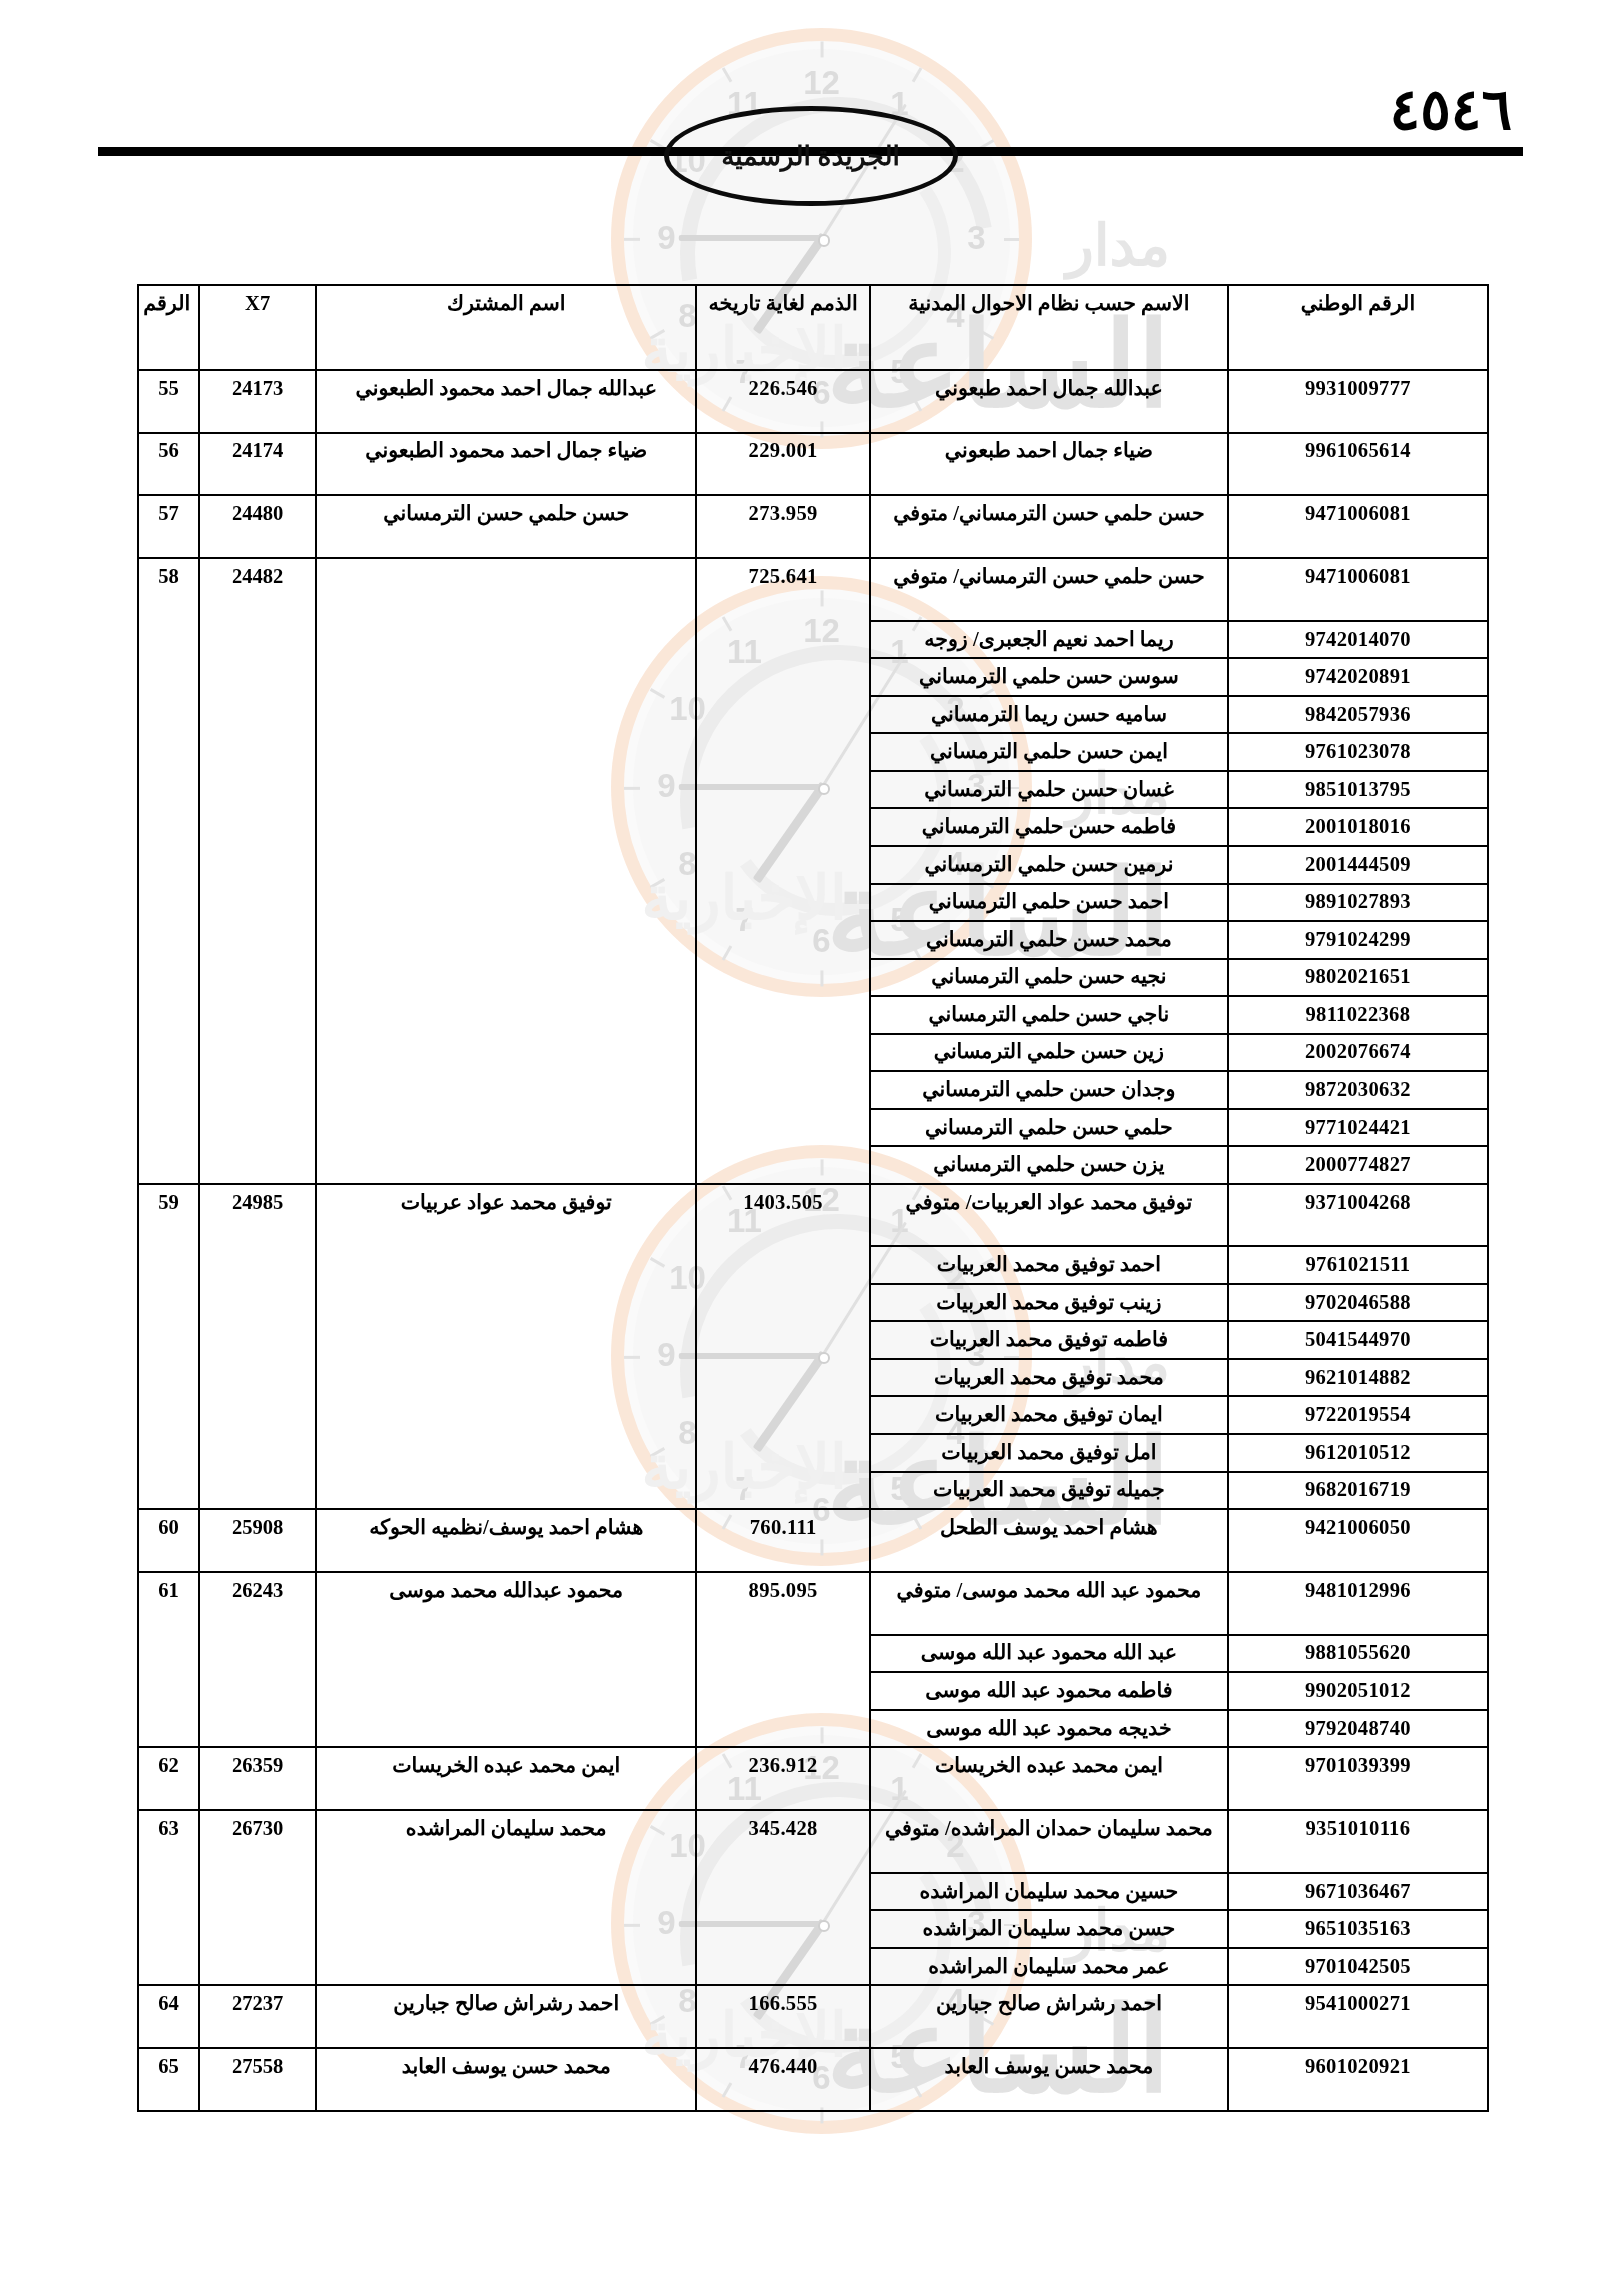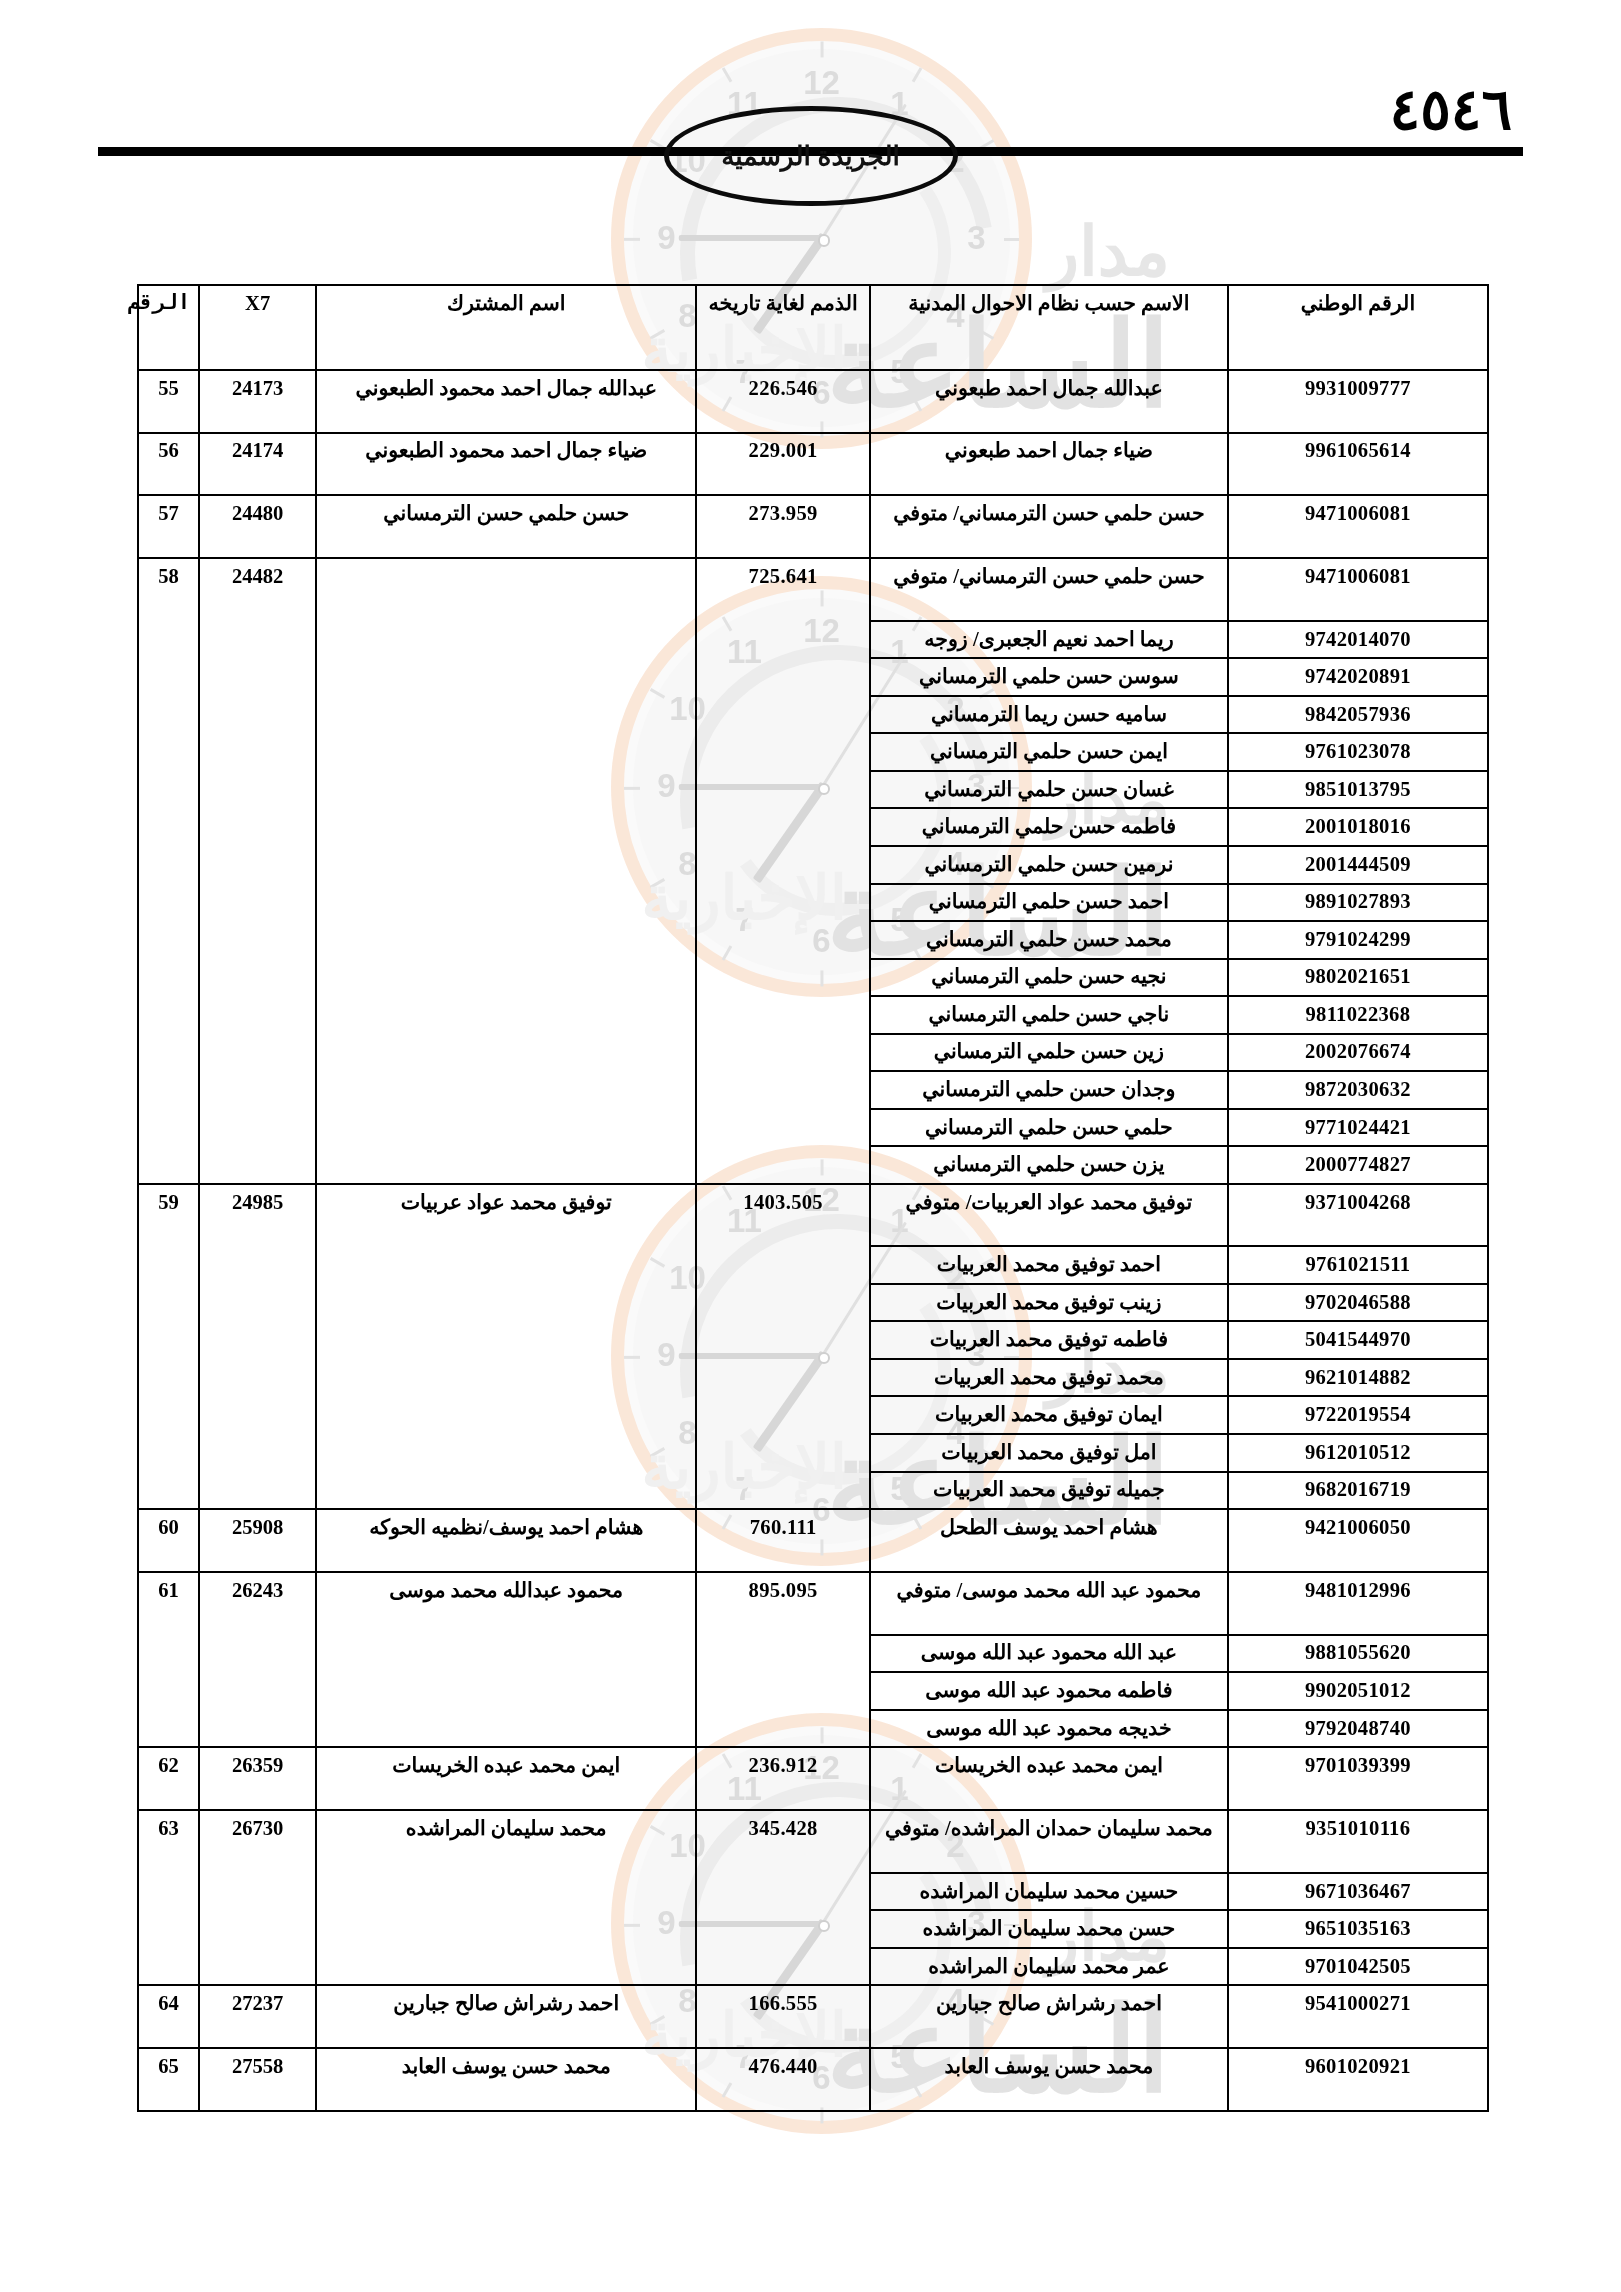--- a/index.html
+++ b/index.html
@@ -109,21 +109,21 @@
     border: 13.7px solid #efefef;
     border-left-color: transparent;
     border-top-color: transparent;
     transform: rotate(10deg);
   }
   .wm-text-madar {
     position: absolute;
     right: 0;
     top: 192px;
     font-family: "Liberation Sans", sans-serif;
-    font-size: 68px;
+    font-size: 57px;
     font-weight: 700;
     color: #e6e6e6;
     letter-spacing: 2px;
     white-space: nowrap;
   }
   .wm-text-saa {
     position: absolute;
     right: 0;
     top: 276px;
     font-family: "Liberation Sans", sans-serif;
@@ -223,21 +223,21 @@
     line-height: 1.25;
     background: transparent;
   }
   thead th {
     text-align: center;
     font-size: 21px;
     height: 73px;
     vertical-align: top;
     padding-top: 9.8px;
   }
-  .col-num      { width: 55px;  text-align: center; font-family: Liberation Mono, monospace; }
+  .col-num      { width: 55px;  text-align: center; }
   .col-x7       { width: 106px; text-align: center; }
   .col-subname  { width: 343px; text-align: center; }
   .col-amount   { width: 157px; text-align: center; }
   .col-civname  { width: 323px; text-align: center; }
   .col-national { width: 235px; text-align: center; }
 
   td.cell-num, td.cell-x7 { text-align: center; font-size: 22.5px; }
   td.cell-amount { text-align: center; font-size: 22.5px; letter-spacing: 0.3px; }
   td.cell-national { text-align: center; font-size: 22.5px; letter-spacing: 0.3px; }
   td.cell-subname { text-align: center; }

